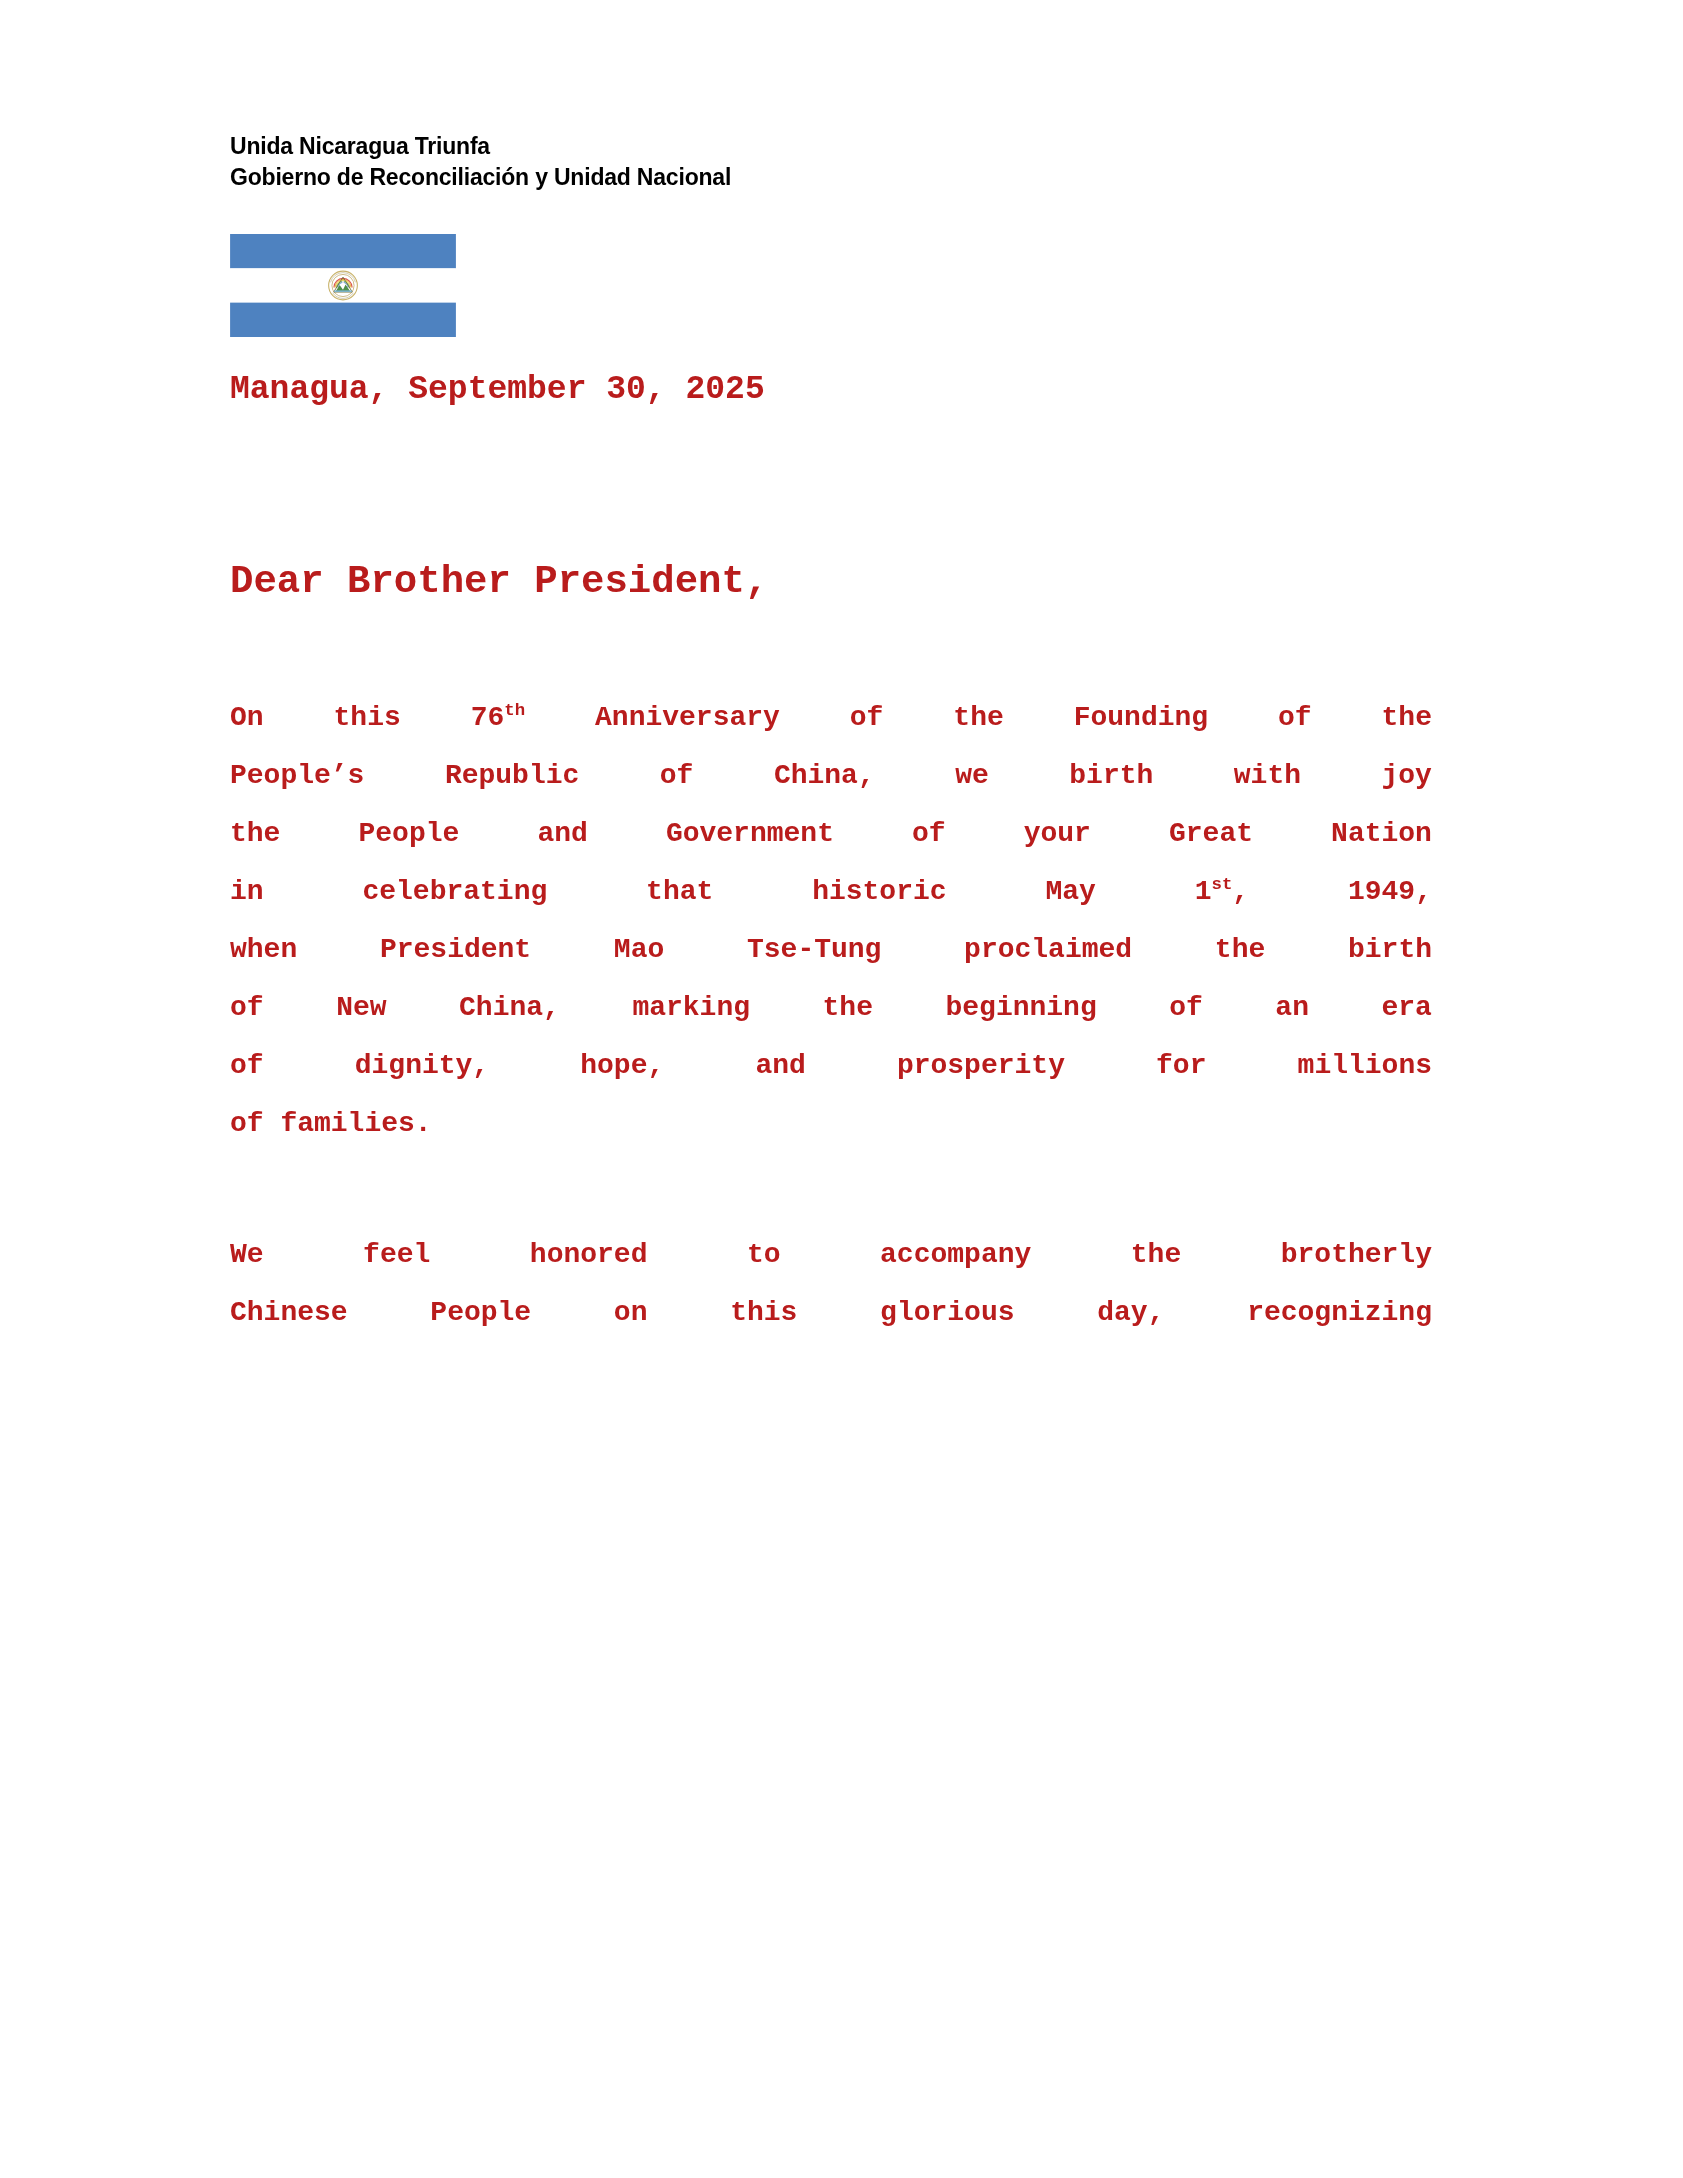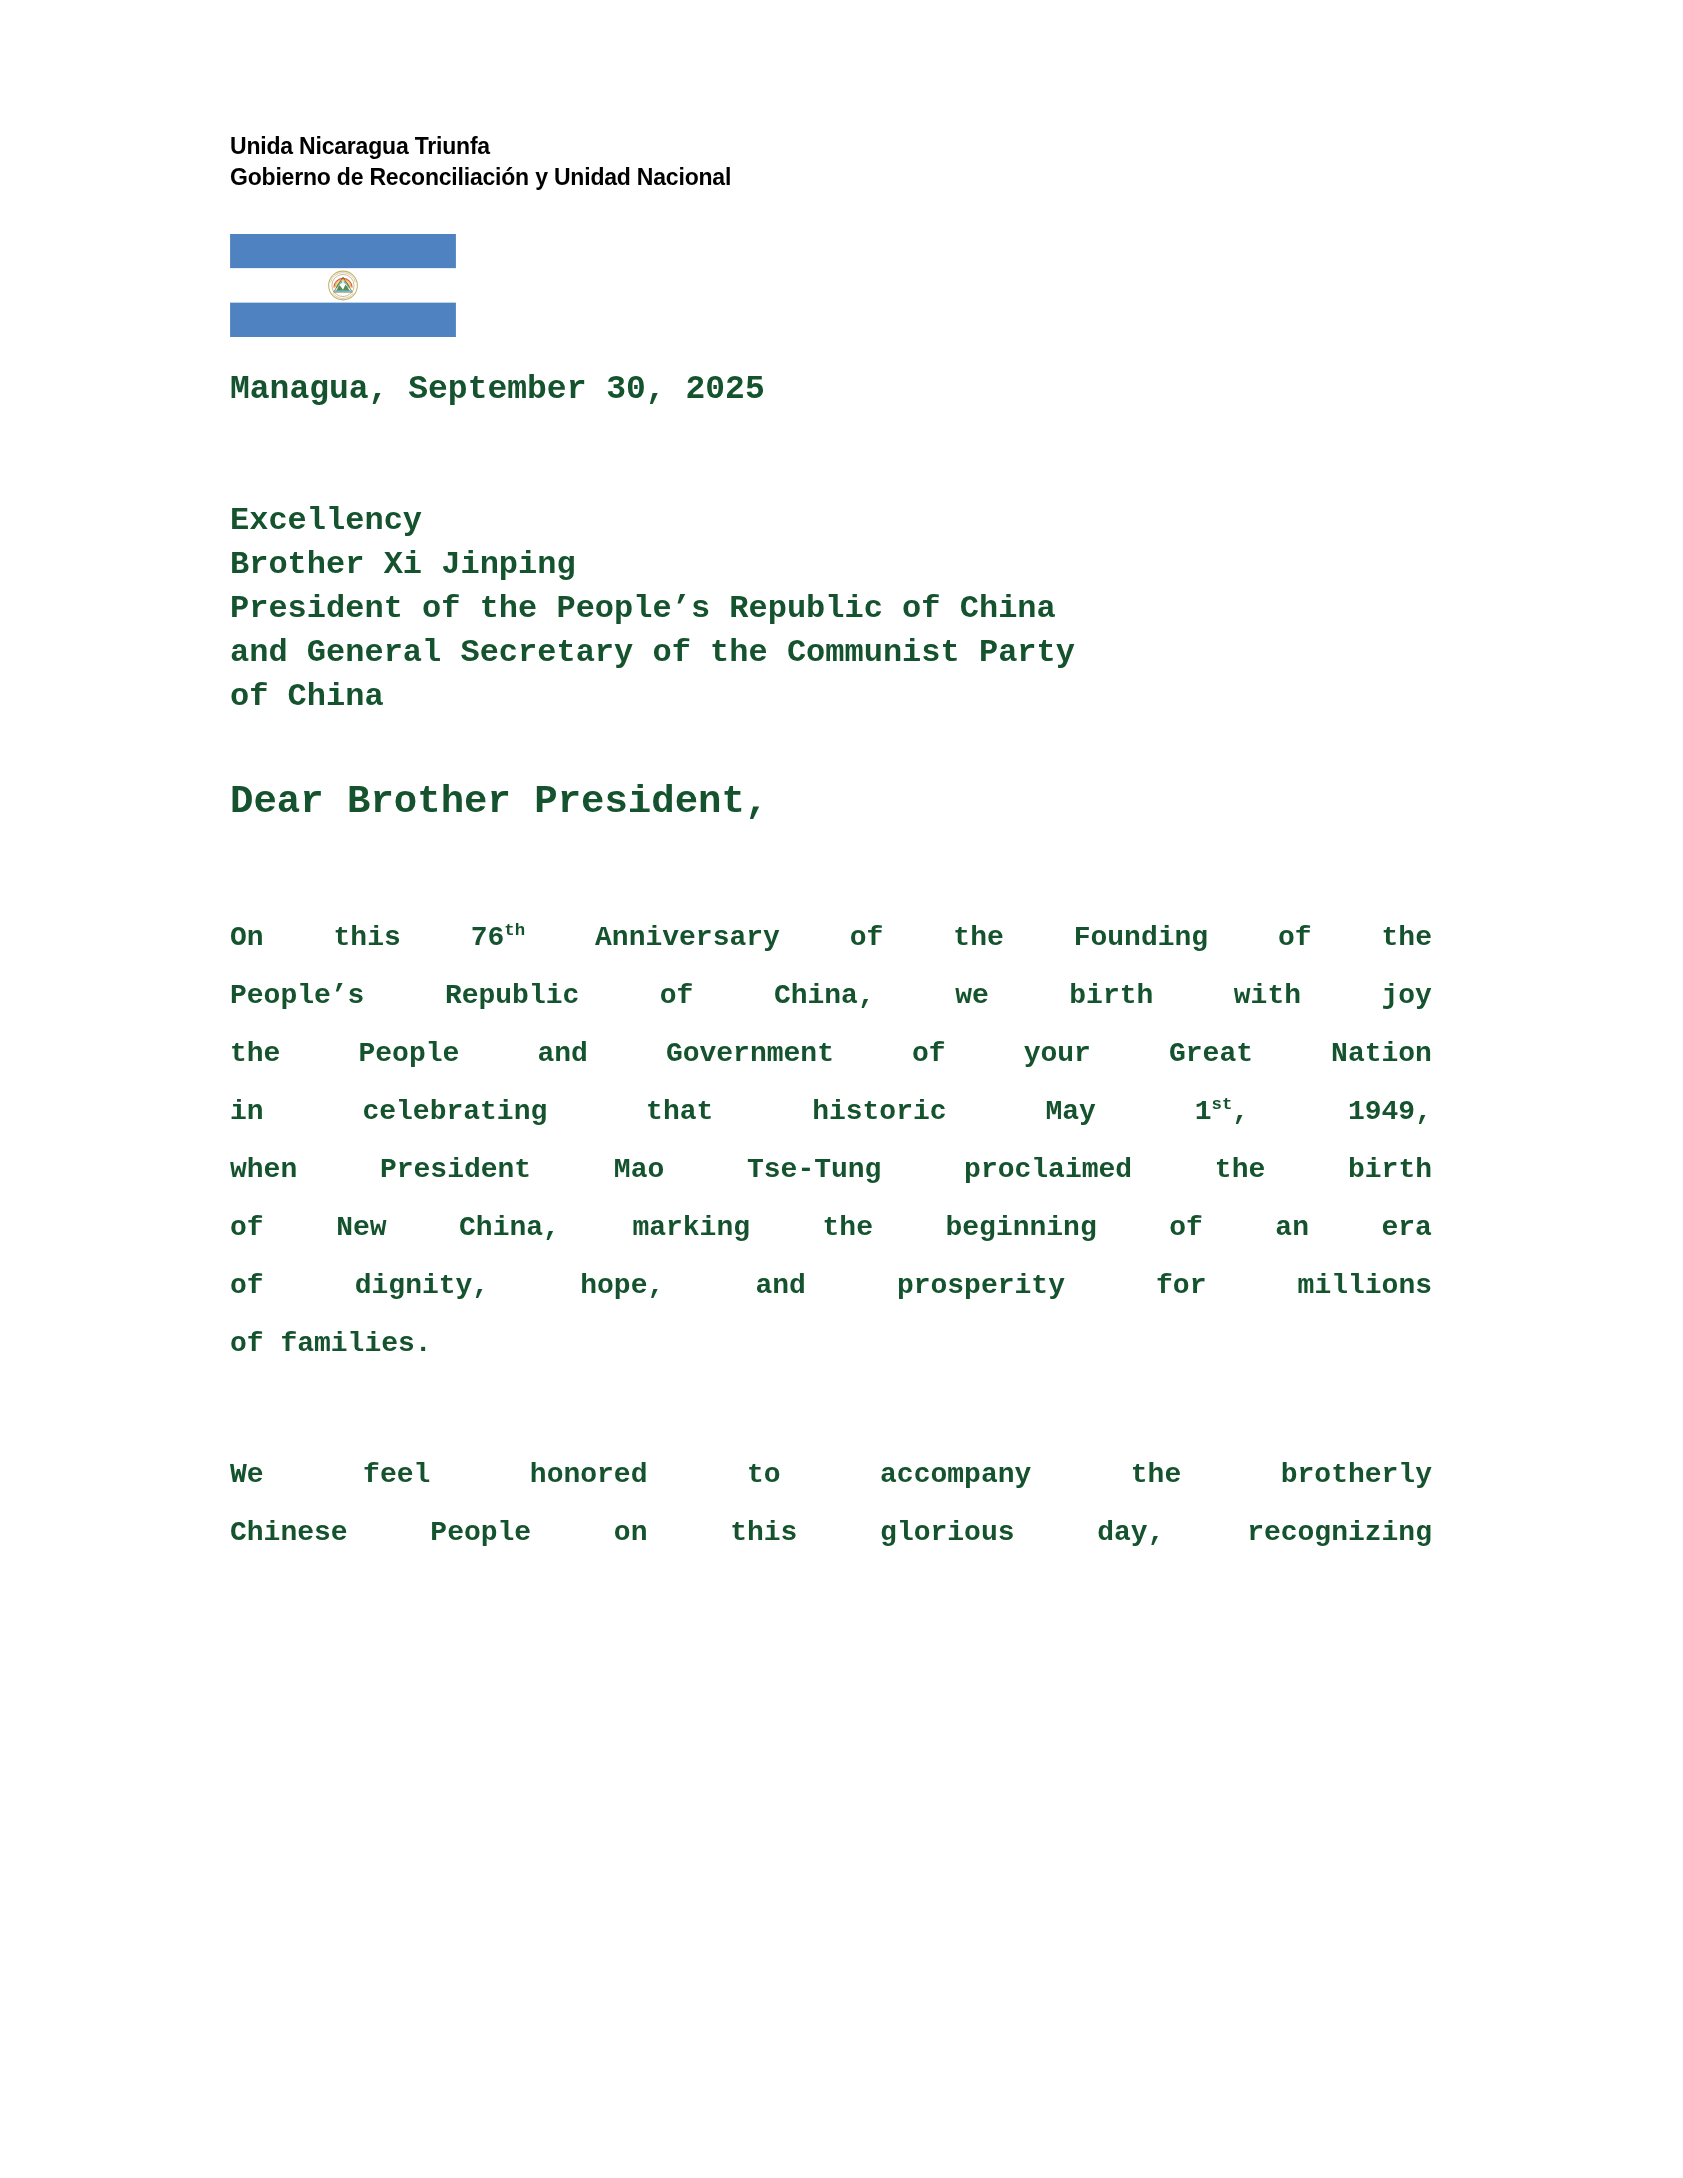--- a/index.html
+++ b/index.html
@@ -61,21 +61,21 @@
     position: absolute;
     left: 230px;
     top: 356px;
     width: 1202px;
     color: #000000;
   }
 
   .mono-bold {
     font-family: "Liberation Mono", "DejaVu Sans Mono", monospace;
     font-weight: bold;
-    color: #14532d;
+    color: #b91c1c;
   }
 
   .date-line {
     font-size: 33px;
     line-height: 44px;
     white-space: nowrap;
     margin: 0;
     padding-top: 12px;
   }
 
@@ -161,27 +161,20 @@
       </g>
     </svg>
   </div>
 
   <div class="letter">
 
     <div class="mono-bold date-line">Managua, September 30, 2025</div>
 
     <div class="block-gap-1"></div>
 
-    <div>
-      <div class="mono-bold addr-line">Excellency</div>
-      <div class="mono-bold addr-line">Brother Xi Jinping</div>
-      <div class="mono-bold addr-line">President of the People’s Republic of China</div>
-      <div class="mono-bold addr-line">and General Secretary of the Communist Party</div>
-      <div class="mono-bold addr-line">of China</div>
-    </div>
 
     <div class="block-gap-2"></div>
 
     <div class="mono-bold salutation">Dear Brother President,</div>
 
     <div class="block-gap-3"></div>
 
     <div>
 
       <div class="mono-bold body-line">

